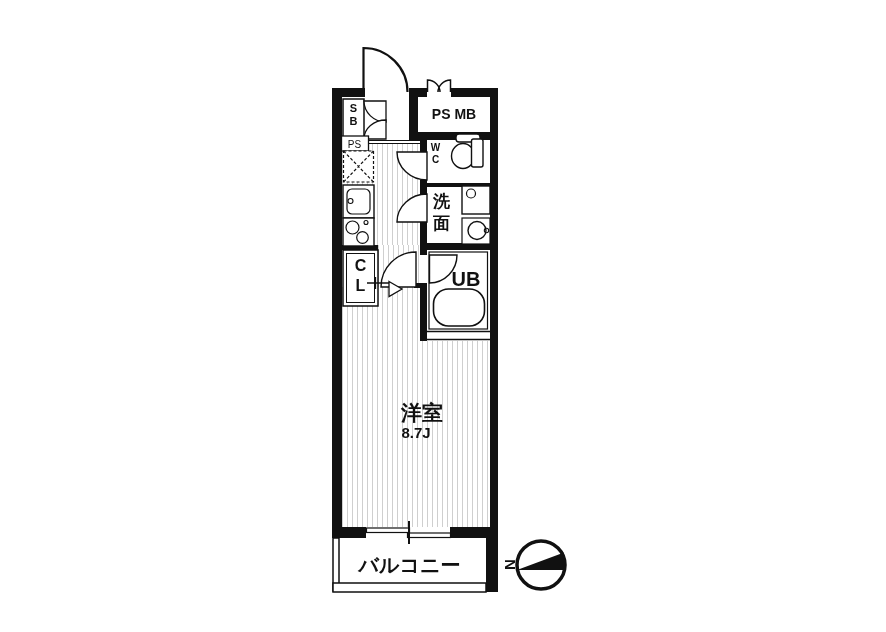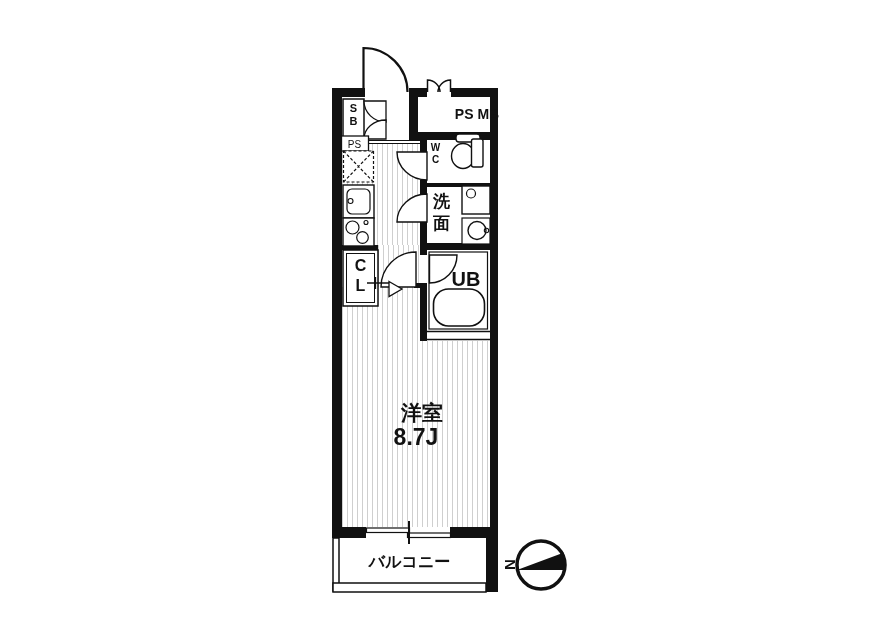--- a/index.html
+++ b/index.html
@@ -127,26 +127,26 @@
       <g>
         <circle cx="541" cy="565" r="24" stroke-width="3.5"></circle>
         <polygon points="517,570 564,552.5 564,570" fill="#111" stroke="none"></polygon>
       </g>
     </g>
   </svg>
 
   <div class="lbl b" style="left:343px;top:102px;width:21px;font-size:11px;line-height:1.2;">S
 B</div>
   <div class="lbl" style="left:341px;top:139px;width:27px;font-size:10px;">PS</div>
-  <div class="lbl b" style="left:418px;top:106px;width:72px;font-size:14px;padding-left:23px;">PS MB</div>
+  <div class="lbl b" style="left:418px;top:106px;width:72px;font-size:14px;">PS MB</div>
   <div class="lbl b" style="left:427px;top:142px;width:17px;font-size:10px;line-height:1.15;">W
 C</div>
   <div class="lbl b" style="left:431px;top:191px;width:21px;font-size:17px;line-height:1.3;">洗
 面</div>
   <div class="lbl b" style="left:343px;top:256px;width:35px;font-size:16px;line-height:1.25;">C
 L</div>
   <div class="lbl b" style="left:443px;top:268px;width:46px;font-size:20px;">UB</div>
   <div class="lbl b" style="left:342px;top:399px;width:160px;font-size:21px;">洋室</div>
-  <div class="lbl b" style="left:342px;top:424px;width:148px;font-size:23px;">8.7J</div>
-  <div class="lbl b" style="left:333px;top:552px;width:153px;font-size:16px;">バルコニー</div>
+  <div class="lbl b" style="left:342px;top:424px;width:148px;font-size:15px;">8.7J</div>
+  <div class="lbl b" style="left:333px;top:552px;width:153px;font-size:20px;">バルコニー</div>
   <div class="lbl b n-rot" style="left:500px;top:556px;width:18px;font-size:15px;">N</div>
 
 </div>
 
 </body></html>

